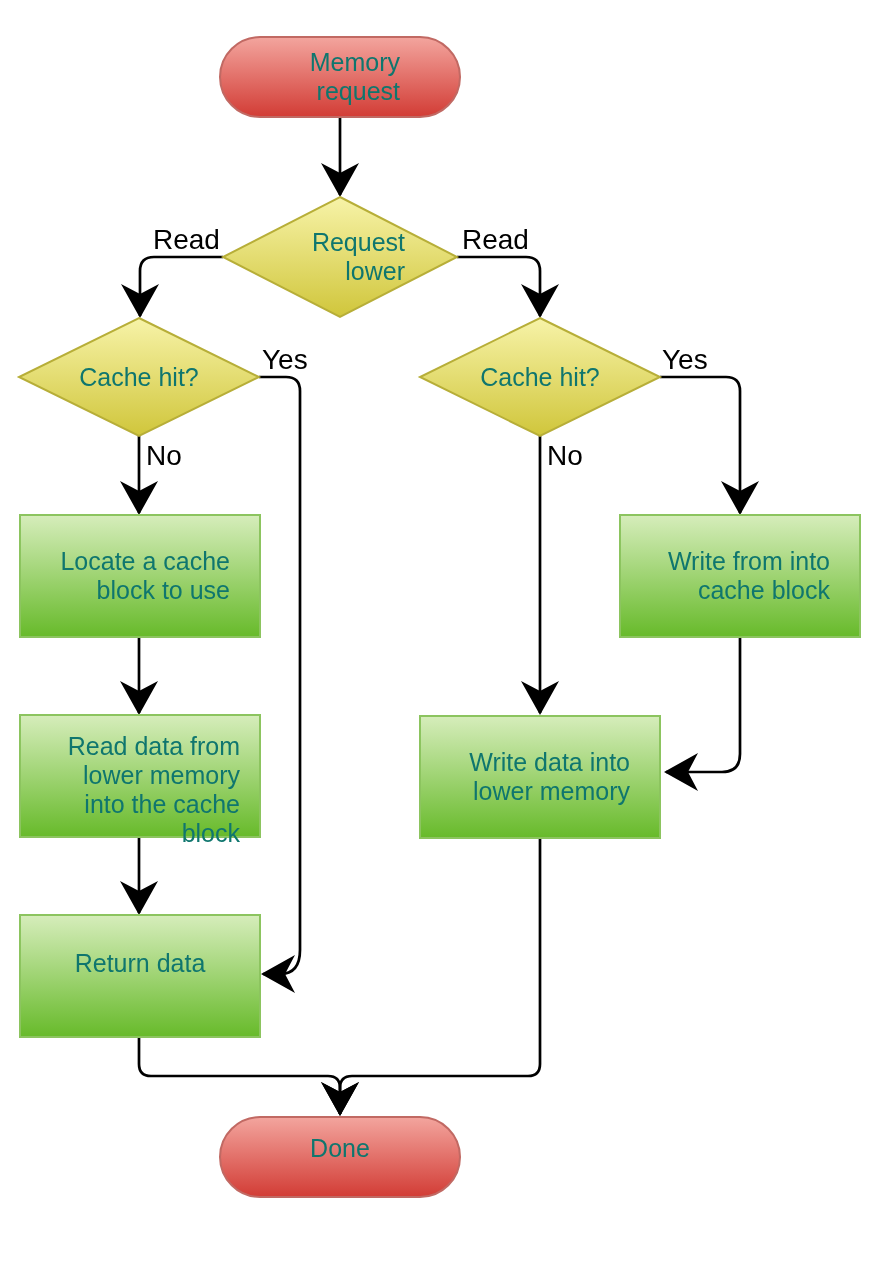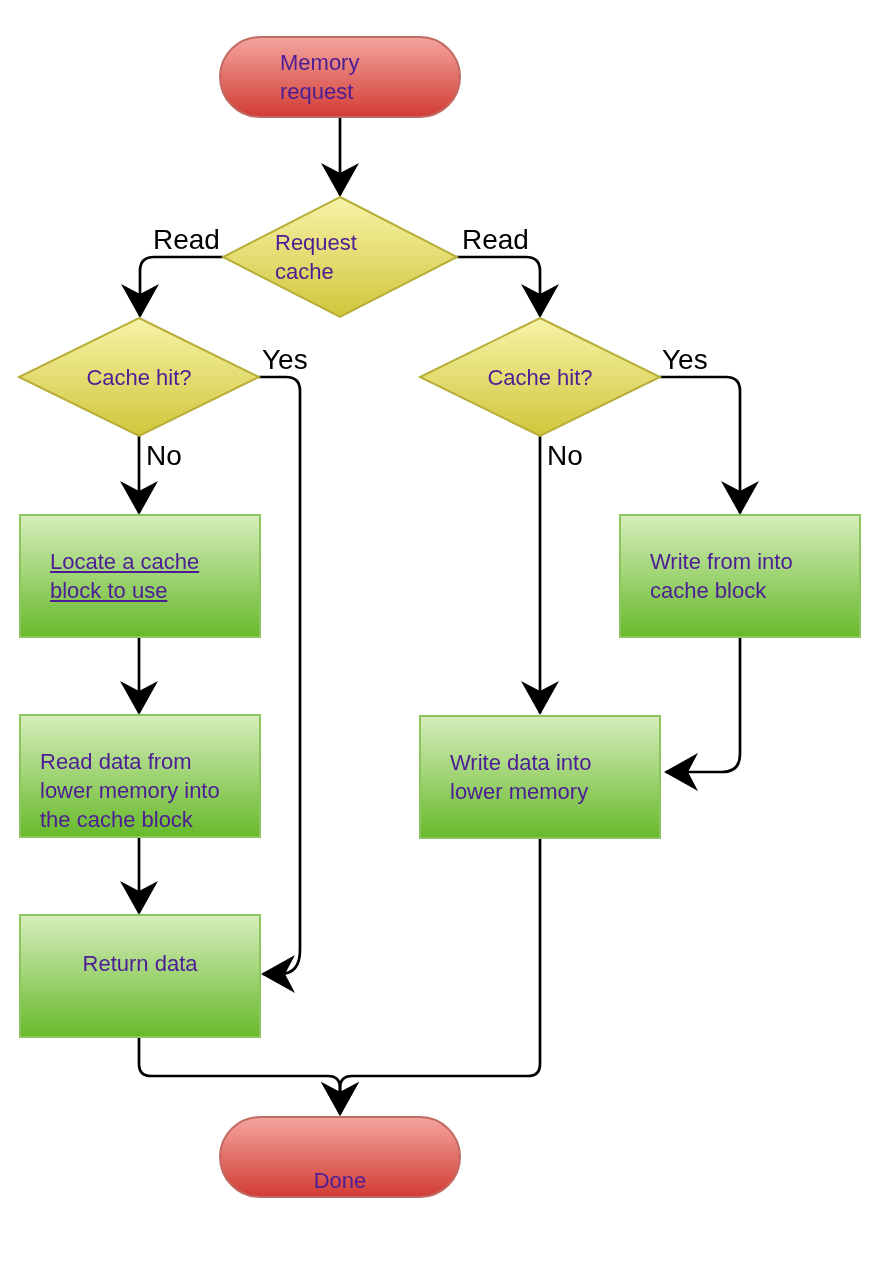--- a/index.html
+++ b/index.html
@@ -7,22 +7,22 @@
     position:relative;
     width:880px;height:1262px;
     background:#ffffff;
     font-family:"Liberation Sans", sans-serif;
     overflow:hidden;
   }
   .canvas svg{position:absolute;left:0;top:0;}
   .lbl{
     position:absolute;
     display:flex;align-items:center;justify-content:center;
-    text-align:left;
-    font-size:22px;line-height:29px;color:#4c1d95;
+    text-align:right;
+    font-size:25px;line-height:29px;color:#0f766e;
     pointer-events:none;
   }
   .edge-lbl{
     position:absolute;
     font-size:28px;color:#000;
     white-space:nowrap;
     pointer-events:none;
   }
 </style>
 </head>
@@ -70,29 +70,29 @@
     <polygon points="540,318 660,377 540,436 420,377" fill="url(#gYellow)" stroke="#b7ae38" stroke-width="2"></polygon>
     <rect x="20" y="515" width="240" height="122" fill="url(#gGreen)" stroke="#8cc45f" stroke-width="2"></rect>
     <rect x="20" y="715" width="240" height="122" fill="url(#gGreen)" stroke="#8cc45f" stroke-width="2"></rect>
     <rect x="20" y="915" width="240" height="122" fill="url(#gGreen)" stroke="#8cc45f" stroke-width="2"></rect>
     <rect x="620" y="515" width="240" height="122" fill="url(#gGreen)" stroke="#8cc45f" stroke-width="2"></rect>
     <rect x="420" y="716" width="240" height="122" fill="url(#gGreen)" stroke="#8cc45f" stroke-width="2"></rect>
     <rect x="220" y="1117" width="240" height="80" rx="40" ry="40" fill="url(#gRed)" stroke="#c16963" stroke-width="2"></rect>
   </svg>
 
   <div class="lbl" style="left:280px;top:37px;width:120px;height:80px;">Memory request</div>
-  <div class="lbl" style="left:275px;top:197px;width:130px;height:120px;">Request cache</div>
+  <div class="lbl" style="left:275px;top:197px;width:130px;height:120px;">Request lower</div>
   <div class="lbl" style="left:39px;top:318px;width:200px;height:118px;">Cache hit?</div>
   <div class="lbl" style="left:440px;top:318px;width:200px;height:118px;">Cache hit?</div>
-  <div class="lbl" style="left:50px;top:515px;width:180px;height:122px;text-decoration:underline;">Locate a cache block to use</div>
+  <div class="lbl" style="left:50px;top:515px;width:180px;height:122px;">Locate a cache block to use</div>
   <div class="lbl" style="left:40px;top:715px;width:200px;height:150px;">Read data from lower memory into the cache block</div>
   <div class="lbl" style="left:40px;top:915px;width:200px;height:96px;">Return data</div>
   <div class="lbl" style="left:650px;top:515px;width:180px;height:122px;">Write from into cache block</div>
   <div class="lbl" style="left:450px;top:716px;width:180px;height:122px;">Write data into lower memory</div>
-  <div class="lbl" style="left:260px;top:1117px;width:160px;height:63px;margin-top:32px;">Done</div>
+  <div class="lbl" style="left:260px;top:1117px;width:160px;height:63px;">Done</div>
 
   <div class="edge-lbl" style="left:153px;top:224px;">Read</div>
   <div class="edge-lbl" style="left:462px;top:224px;">Read</div>
   <div class="edge-lbl" style="left:262px;top:344px;">Yes</div>
   <div class="edge-lbl" style="left:146px;top:440px;">No</div>
   <div class="edge-lbl" style="left:662px;top:344px;">Yes</div>
   <div class="edge-lbl" style="left:547px;top:440px;">No</div>
 
 </div>
 

